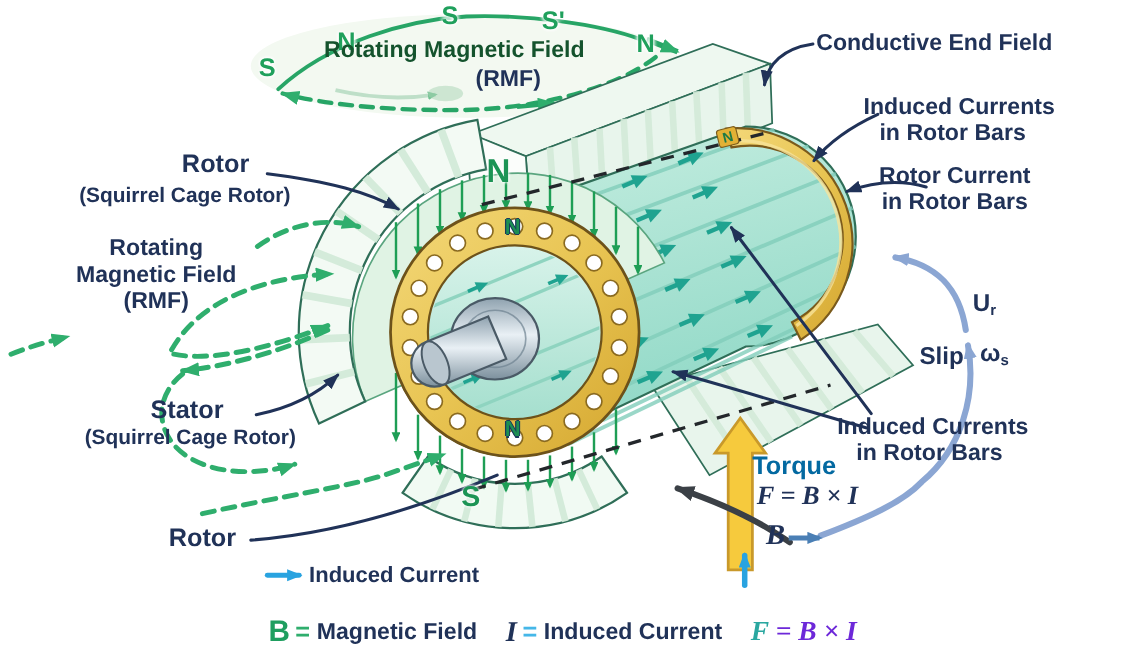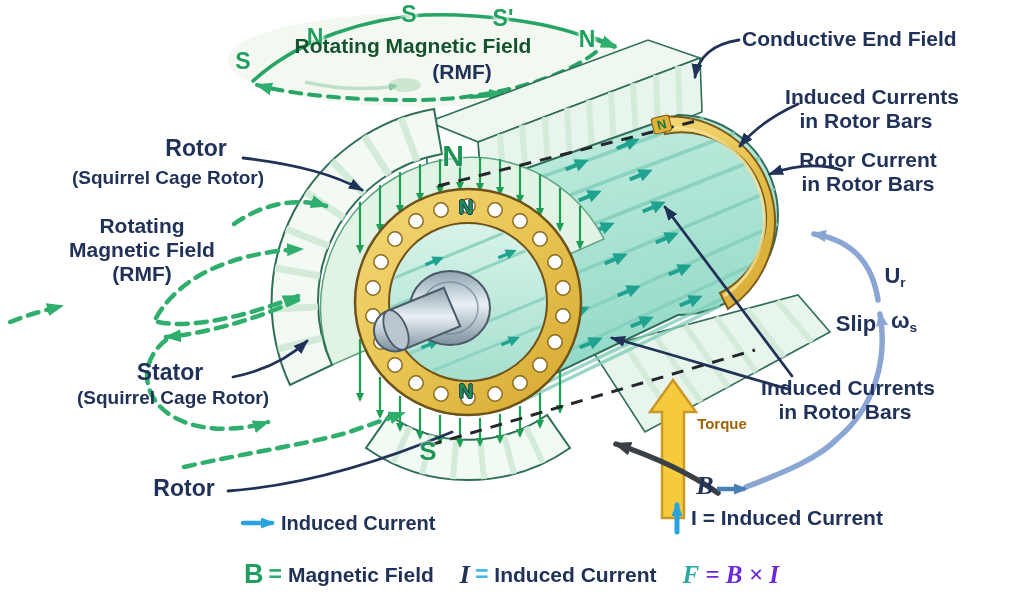--- a/index.html
+++ b/index.html
@@ -8,21 +8,21 @@
   .stage svg{position:absolute;left:0;top:0;}
   .lbl{position:absolute;color:#203258;font-weight:700;white-space:nowrap;line-height:1.12;}
   .c{transform:translate(-50%,-50%);text-align:center;}
   .vy{transform:translateY(-50%);}
   .green-letter{color:#1fa05c;font-size:23px;font-weight:800;
     text-shadow:0 0 4px #fff,0 0 4px #fff,0 0 4px #fff;}
   .rmf-title{color:#14532d;font-size:21px;font-weight:800;}
   .rmf-sub{color:#203258;font-size:21px;font-weight:800;}
   .t23{font-size:23px;} .t21{font-size:21px;} .t19{font-size:19px;}
   .serif-i{font-family:"Liberation Serif", serif;font-style:italic;font-weight:700;}
-  .torque-t{color:#a16207;font-size:15px;font-weight:800;}
+  .torque-t{color:#0369a1;font-size:23px;font-weight:800;}
   .pole{color:#1c9455;font-weight:800;text-shadow:0 0 3px #fff,0 0 3px #fff;}
   .ring-letter{color:#1c8f52;font-size:20px;font-weight:800;
     text-shadow:-1px 0 #1a3a5c,1px 0 #1a3a5c,0 -1px #1a3a5c,0 1px #1a3a5c;}
   .gold-badge{position:absolute;left:652px;top:116px;background:#e2b135;border:1.5px solid #7a5a1c;
     border-radius:3px;padding:0 4px;transform:rotate(-14deg);color:#1c7a46;font-weight:800;font-size:13px;}
   .sub{font-size:0.62em;vertical-align:-0.25em;}
   .legend-row{position:absolute;left:244px;top:559px;display:flex;align-items:center;}
   .legend-row .gap{width:26px;}
   .lg-b{color:#1f9e5f;font-size:27px;font-weight:800;}
   .lg-eqg{color:#2fae6d;font-size:23px;font-weight:800;margin:0 6px 0 5px;}
@@ -328,22 +328,22 @@
 <div class="lbl t21 c" style="left:872px;top:97px;">Induced Currents</div>
 <div class="lbl t21 c" style="left:866px;top:121px;">in Rotor Bars</div>
 <div class="lbl t21 c" style="left:868px;top:160px;">Rotor Current</div>
 <div class="lbl t21 c" style="left:868px;top:184px;">in Rotor Bars</div>
 <div class="lbl c" style="left:895px;top:277px;font-size:22px;"><span>U</span><span class="sub">r</span></div>
 <div class="lbl c" style="left:856px;top:324px;font-size:22px;">Slip</div>
 <div class="lbl c" style="left:904px;top:322px;font-size:22px;"><span>ω</span><span class="sub">s</span></div>
 <div class="lbl t21 c" style="left:848px;top:388px;">Induced Currents</div>
 <div class="lbl t21 c" style="left:845px;top:412px;">in Rotor Bars</div>
 <div class="lbl torque-t c" style="left:722px;top:424px;">Torque</div>
+<div class="lbl serif-i c" style="left:734px;top:452px;font-size:24px;">F = B × I</div>
 <div class="lbl serif-i c" style="left:705px;top:486px;font-size:26px;">B</div>
-<div class="lbl t21 vy" style="left:691px;top:518px;">I = Induced Current</div>
 
 <div class="lbl pole c" style="left:453px;top:156px;font-size:30px;">N</div>
 <div class="lbl pole c" style="left:428px;top:452px;font-size:26px;">S</div>
 <div class="lbl ring-letter c" style="left:466px;top:207px;">N</div>
 <div class="lbl ring-letter c" style="left:466px;top:391px;">N</div>
 <div class="gold-badge">N</div>
 
 <div class="lbl vy" style="left:281px;top:523px;font-size:20px;">Induced Current</div>
 
 <div class="legend-row">

